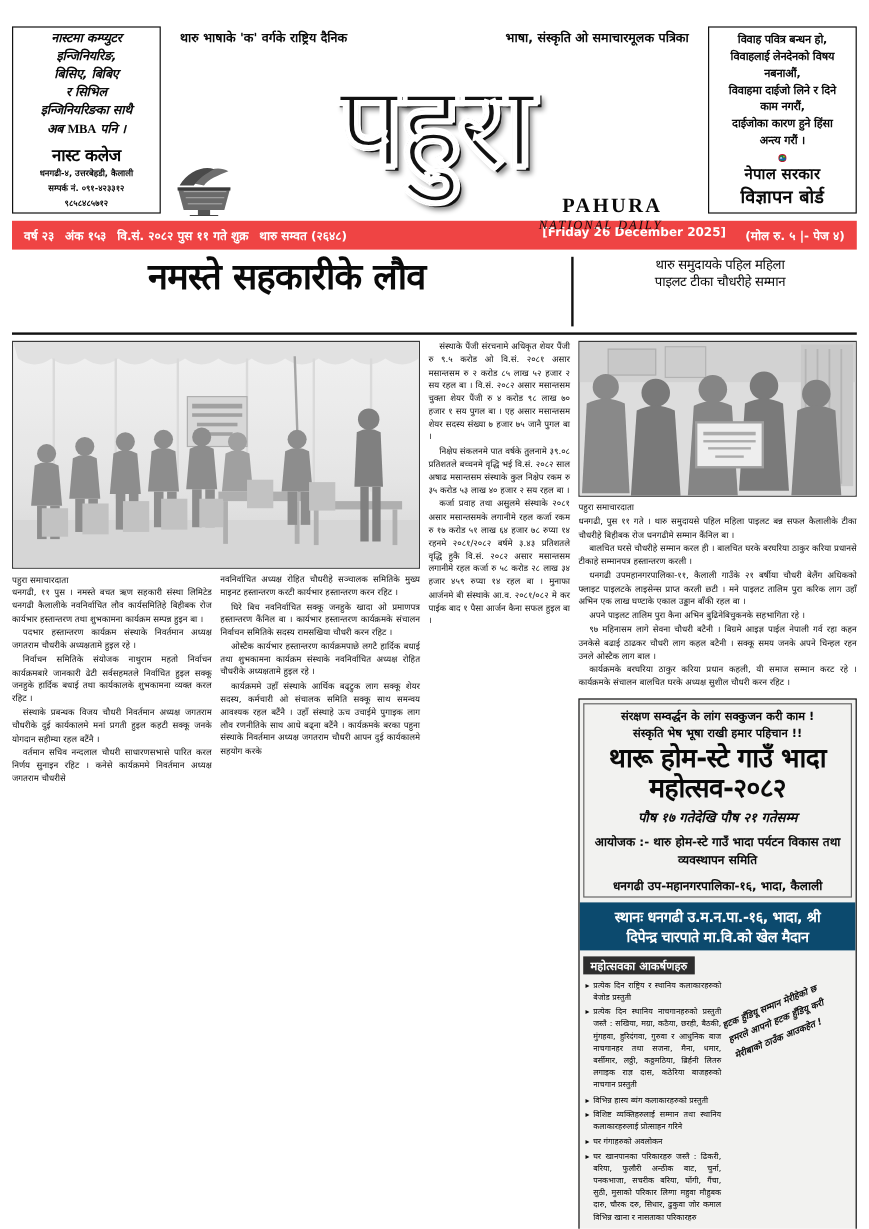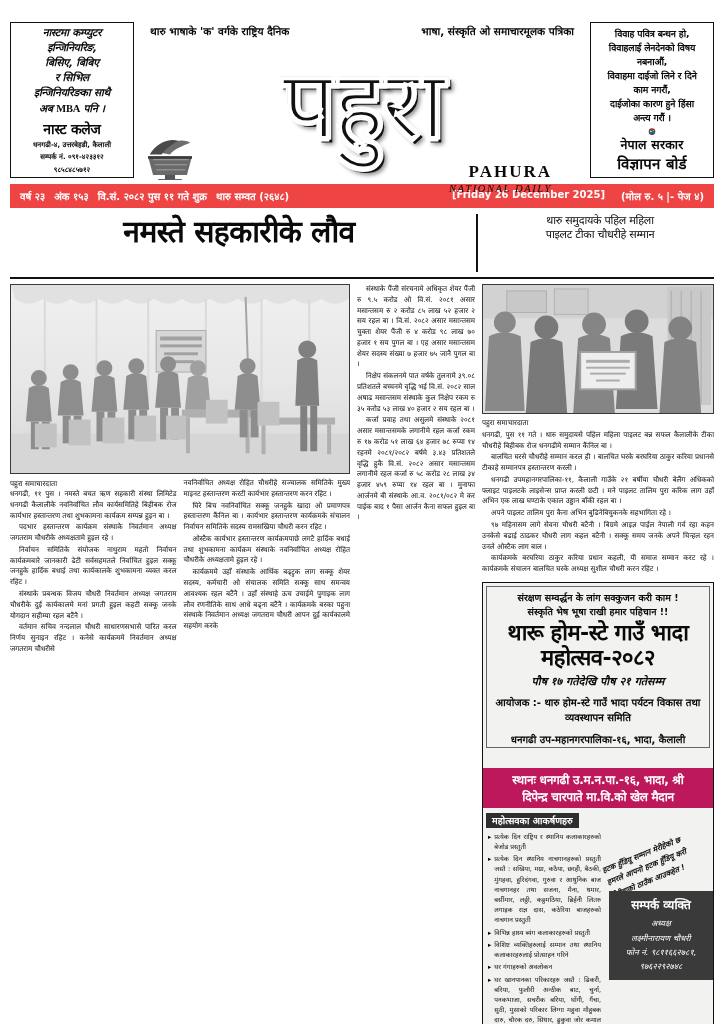--- a/index.html
+++ b/index.html
@@ -97,21 +97,21 @@
   }
   .fest-inner{border:1px solid #666;margin:3px;padding:4px 4px 0;}
   .fest-slogan{text-align:center;font-family:"DejaVu Sans",sans-serif;font-weight:700;font-size:9.5px;line-height:1.45;}
   .fest-title{
     text-align:center;font-family:"DejaVu Sans",sans-serif;font-weight:700;
     font-size:22px;line-height:1.12;margin-top:3px;letter-spacing:-.5px;
   }
   .fest-dates{text-align:center;font-family:"DejaVu Sans",sans-serif;font-style:italic;font-weight:700;font-size:11px;margin-top:2px;}
   .fest-org{text-align:center;font-family:"DejaVu Sans",sans-serif;font-weight:700;font-size:10px;line-height:1.5;margin-top:7px;}
   .fest-venue{
-    background:#be185d;color:#fff;text-align:center;margin-top:20px;padding:3px 20px;
+    background:#0c4a6e;color:#fff;text-align:center;margin-top:4px;padding:3px 20px;
     font-family:"DejaVu Sans",sans-serif;font-weight:700;font-size:12px;letter-spacing:-.3px;
   }
   .fest-attr-head{
     display:inline-block;background:#2e2e2e;color:#fff;padding:1px 6px;margin:5px 0 4px 3px;
     font-family:"DejaVu Sans",sans-serif;font-weight:700;font-size:9.5px;
   }
   .fest-list{padding:0 4px 4px 5px;}
   .fest-item{
     font-family:"DejaVu Sans",sans-serif;font-size:6.6px;line-height:1.55;
     display:flex;gap:3px;margin-bottom:2px;text-align:justify;
@@ -443,26 +443,19 @@
                   <span>घर खानपानका परिकारहरु जस्तै : ढिकरी, बरिया, फुलौरी अन्ठीक बाट, चुर्ना, पनकभाजा, सचरीक बरिया, घोंगी, गैंचा, सुठी, मुसाको परिकार लिग्गा महुवा मौहुबक दारु, चौरक दरु, सिधार, ढुकुवा जोर कमाल विभिन्न खाना र नासताका परिकारहरु</span>
                 </div>
             </div>
           </div>
           <div class="fest-right">
             <div class="ribbon">
               <div>हटक हुँडियू सम्मान मेरीहेको छ</div>
               <div>हमरले आपनो हटक हुँडियू करी</div>
               <div>मेरीबाको ठाउँक आउकहेत !</div>
             </div>
-            <div class="contact-box">
-              <div class="contact-title">सम्पर्क व्यक्ति</div>
-              <div class="contact-line">अध्यक्ष</div>
-              <div class="contact-line">लक्ष्मीनारायण चौधरी</div>
-              <div class="contact-line">फोन नं. ९८११६६२७८१,</div>
-              <div class="contact-line">९७६२२९२७४८</div>
-            </div>
           </div>
         </div>
       </div>
     </div>
   </div>
 
 </div>
 
 </body></html>

